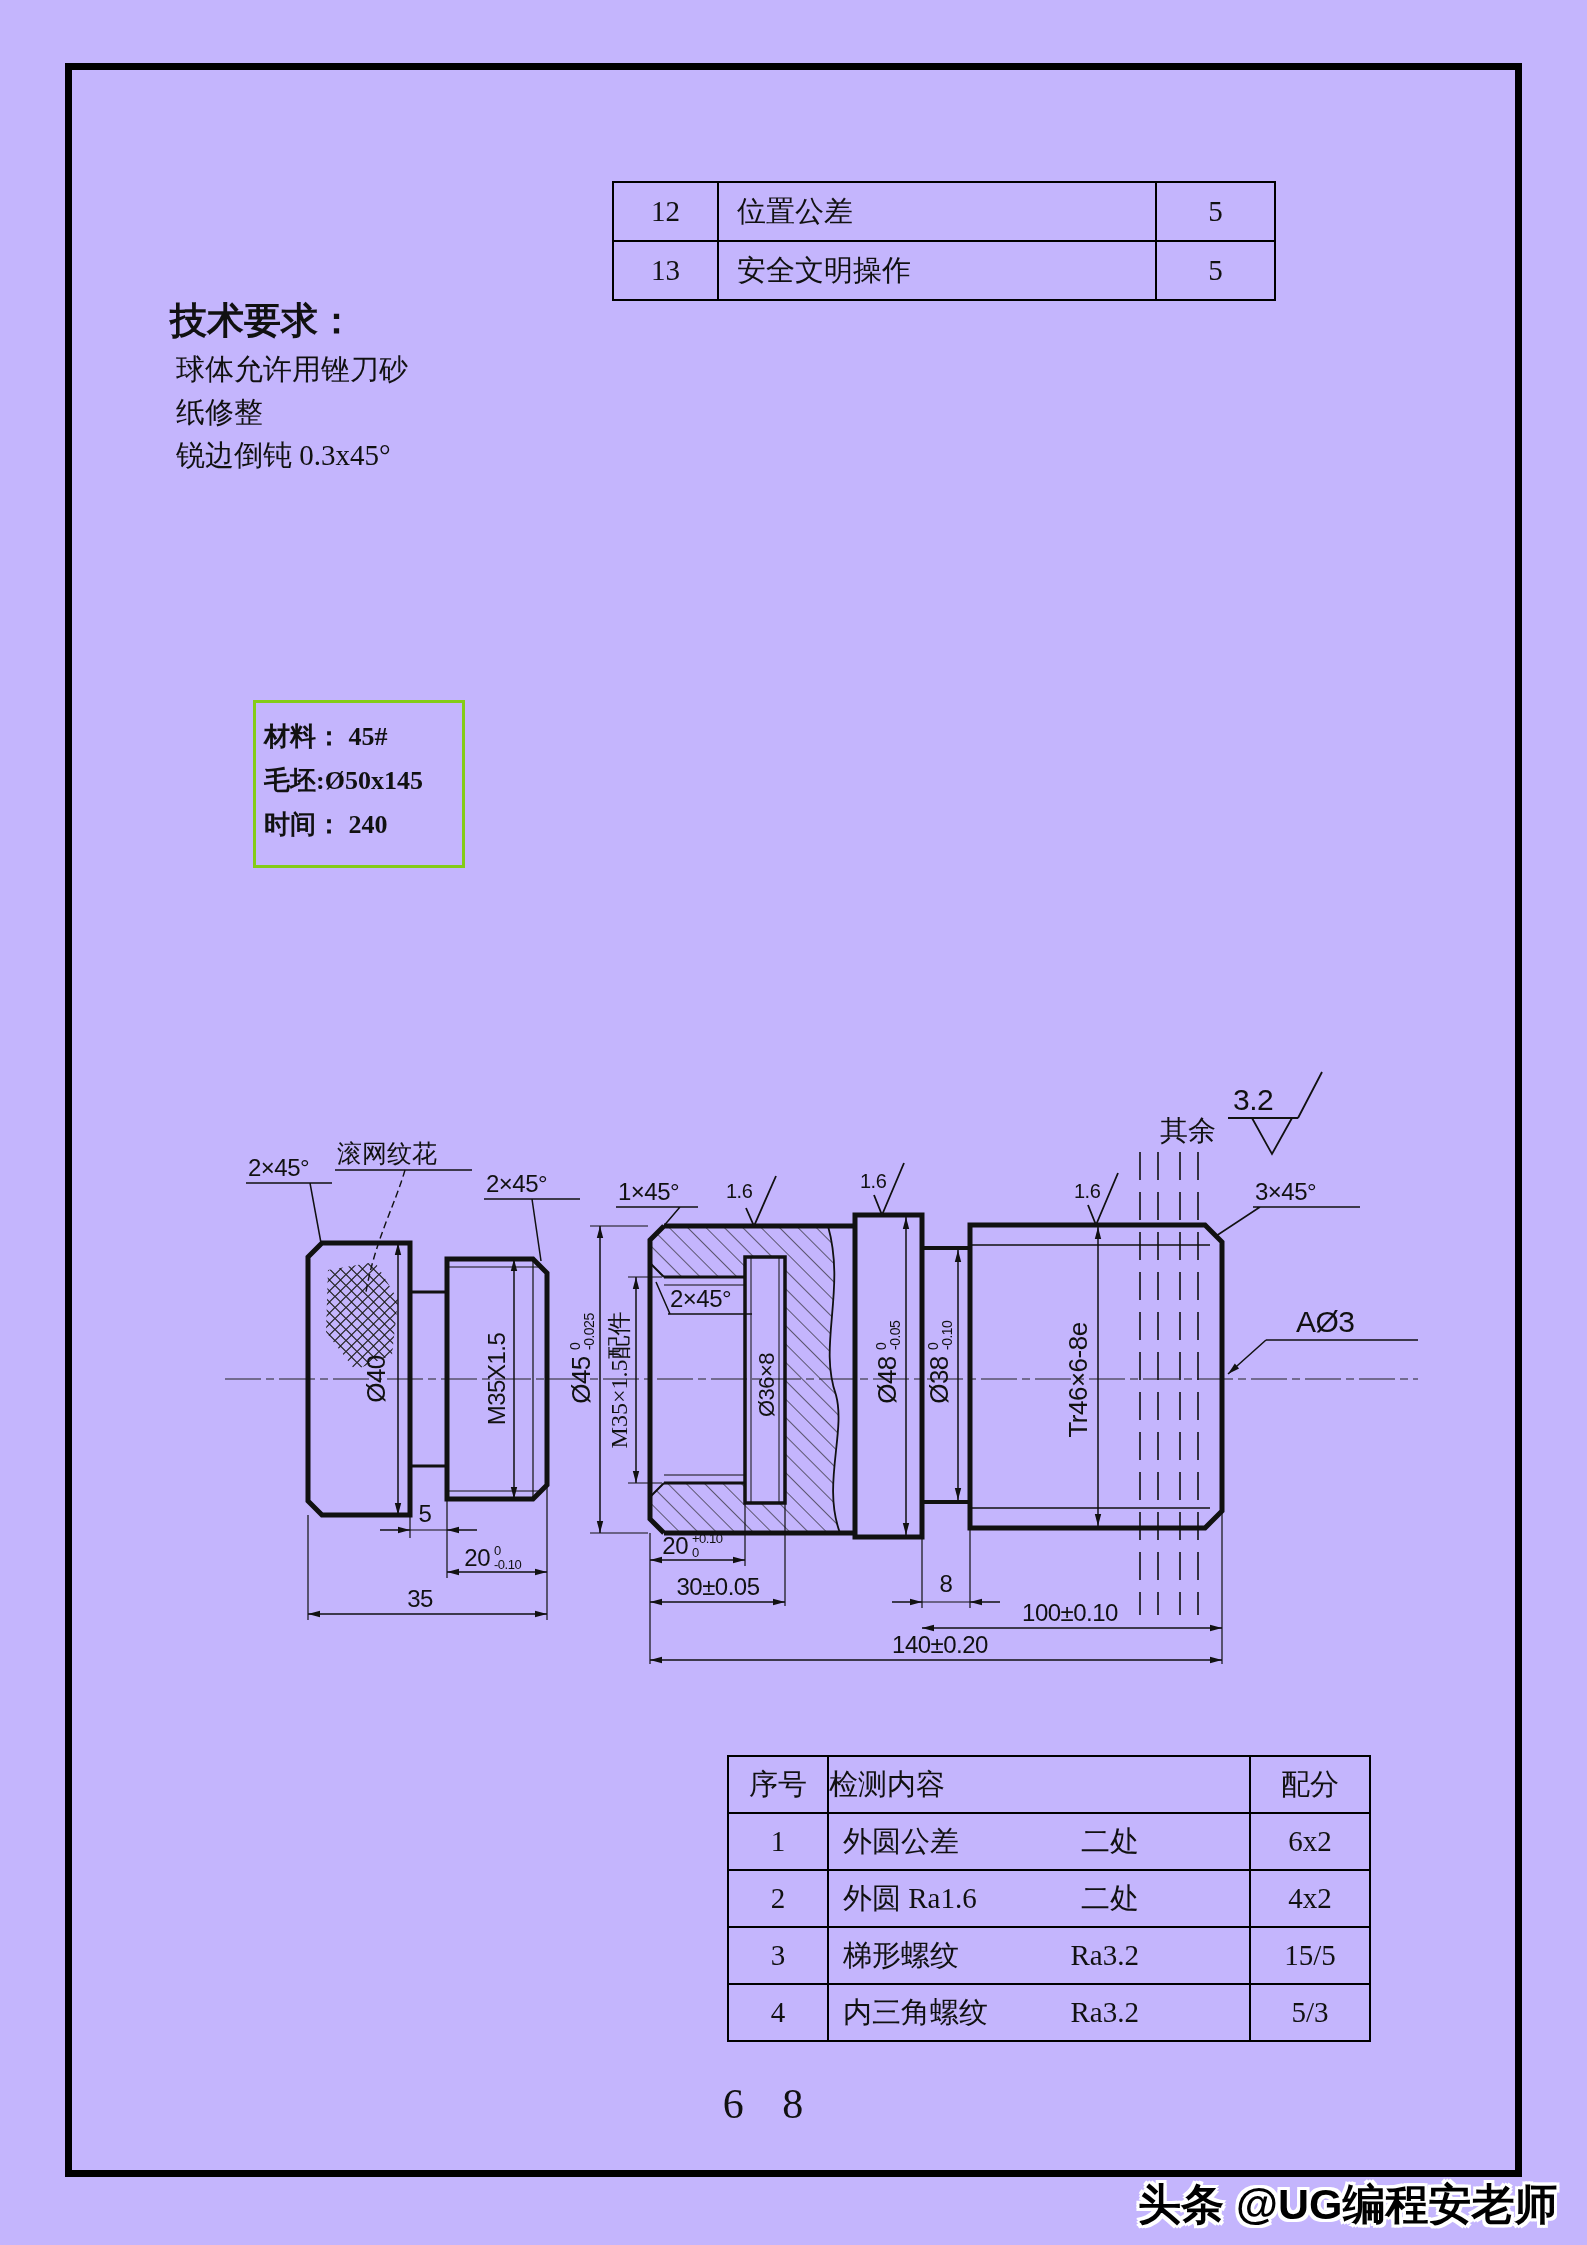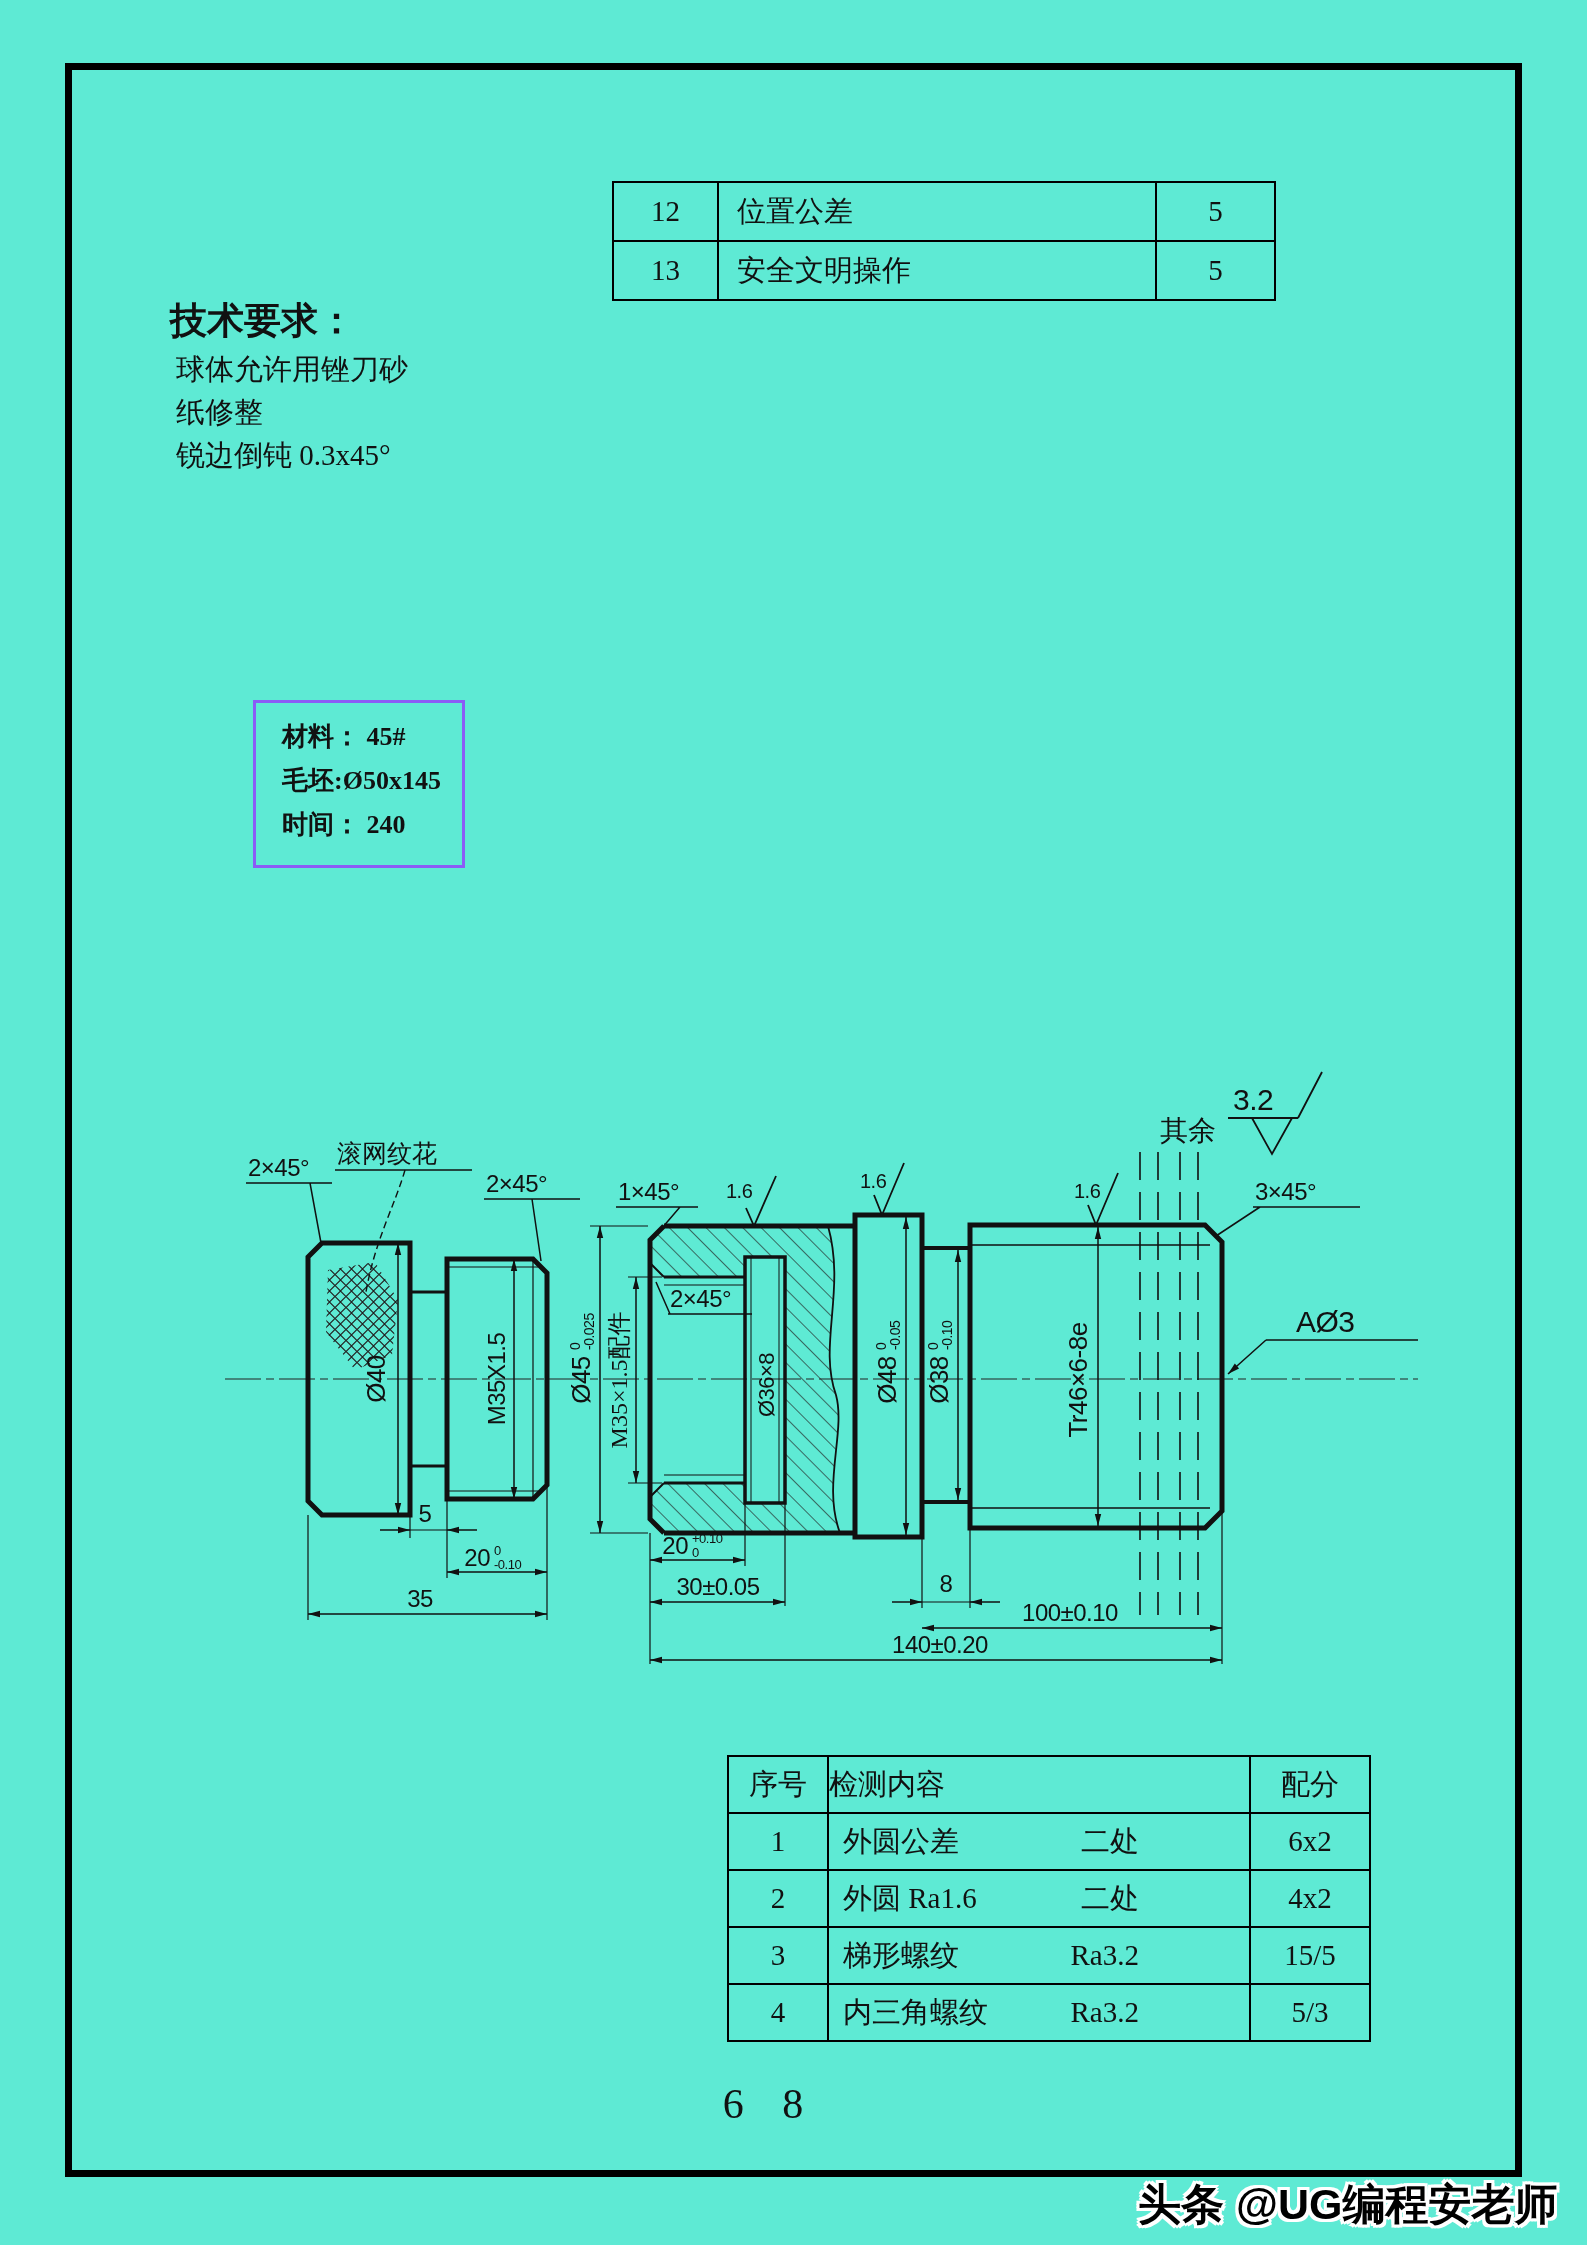--- a/index.html
+++ b/index.html
@@ -1,30 +1,30 @@
 <!DOCTYPE html>
 <html><head>
 <meta charset="utf-8">
 <style>
   html,body{margin:0;padding:0;background:#fff;}
-  #page{position:relative;width:1587px;height:2245px;background:#5eead4;overflow:hidden;
+  #page{position:relative;width:1587px;height:2245px;background:#c4b5fd;overflow:hidden;
         font-family:"Liberation Serif",serif;color:#111;}
   #frame{position:absolute;left:65px;top:63px;width:1443px;height:2100px;border:7px solid #000;}
   
   #topTable{position:absolute;left:612px;top:181px;border-collapse:collapse;}
   #topTable td{border:2px solid #000;height:57px;font-size:29px;padding:0;}
   #topTable td.no{width:103px;text-align:center;}
   #topTable td.item{width:418px;text-align:left;padding-left:18px;border-radius:11px;}
   #topTable td.score{width:117px;text-align:center;}
   
   #techHead{position:absolute;left:170px;top:296px;font-size:37px;font-weight:bold;}
   #techLines{position:absolute;left:176px;top:348px;font-size:29px;line-height:43px;}
   
-  #matBox{position:absolute;left:253px;top:700px;width:212px;height:168px;border:3px solid #8b5cf6;
-          font-size:26px;font-weight:bold;padding-top:12px;padding-left:26px;box-sizing:border-box;line-height:44px;}
+  #matBox{position:absolute;left:253px;top:700px;width:212px;height:168px;border:3px solid #84cc16;
+          font-size:26px;font-weight:bold;padding-top:12px;padding-left:8px;box-sizing:border-box;line-height:44px;}
   
   #title{position:absolute;left:170px;top:968px;width:1250px;text-align:center;
          font-size:57px;font-weight:bold;letter-spacing:2px;}
   
   #drawing{position:absolute;left:170px;top:1060px;width:1250px;height:640px;}
   text{fill:#111;}
   .dim{font-family:"Liberation Sans",sans-serif;letter-spacing:-0.5px;}
   .cjk{font-family:"Liberation Serif",serif;}
   
   #inspTable{position:absolute;left:727px;top:1755px;border-collapse:collapse;}

